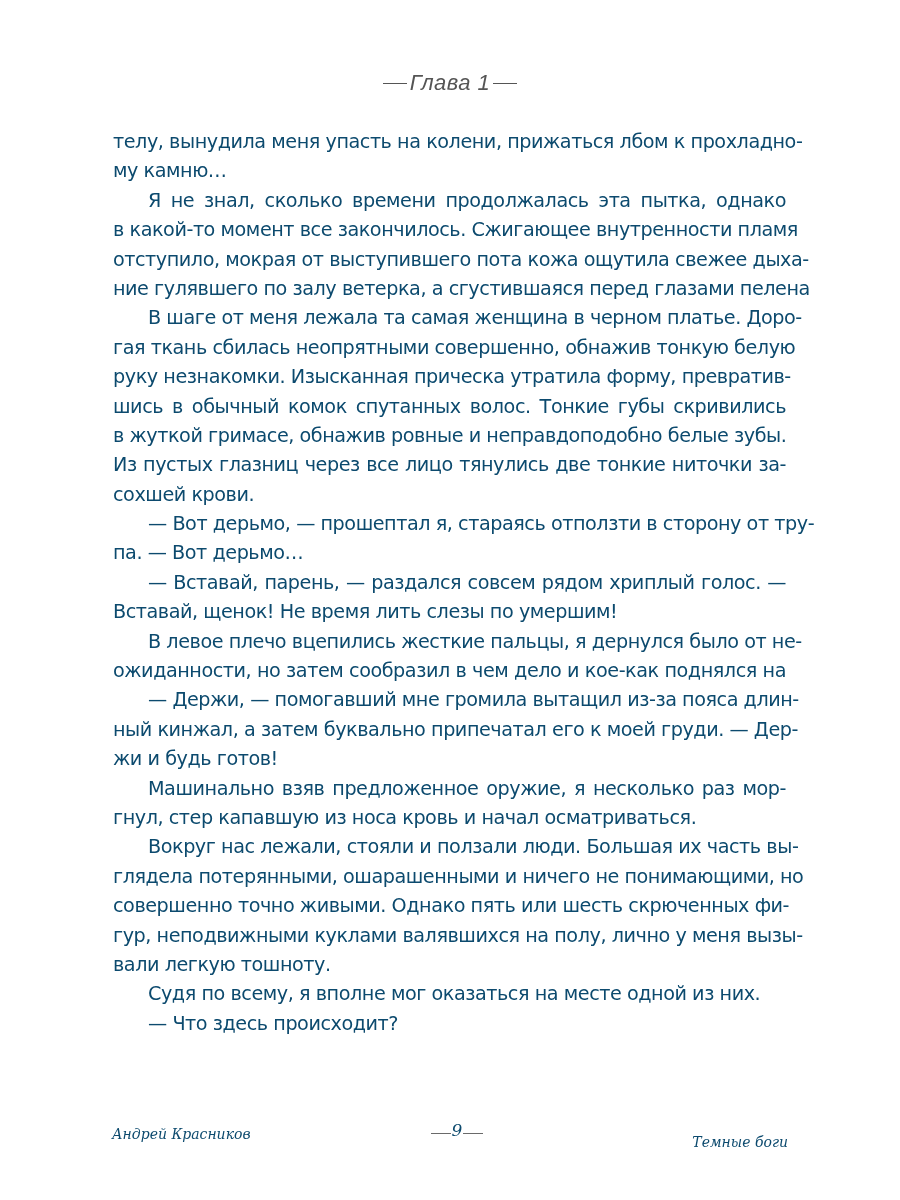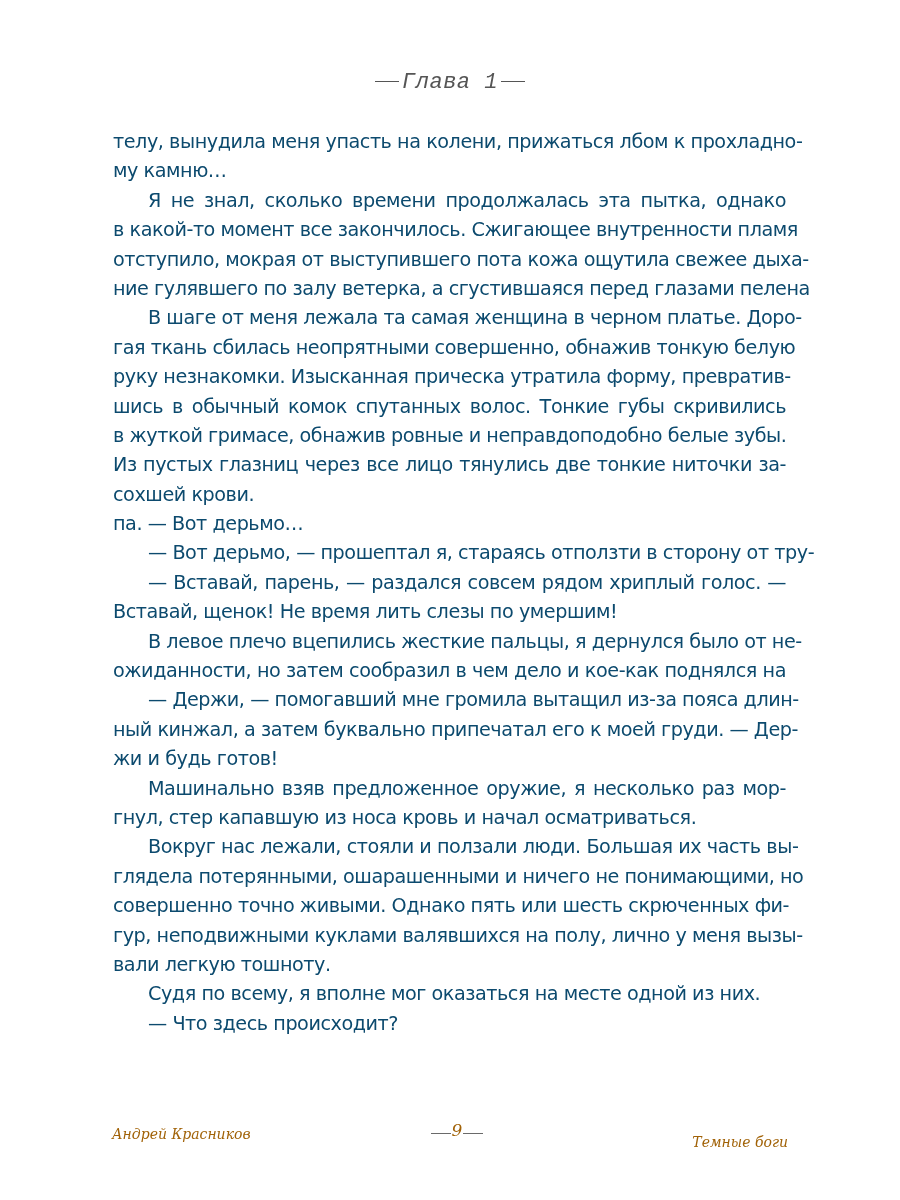--- a/index.html
+++ b/index.html
@@ -20,21 +20,21 @@
       width: 900px; height: 1200px;
       background: #ffffff;
     }
     
     .running-head {
       position: absolute;
       top: 70px;
       left: 0;
       width: 900px;
       text-align: center;
-      font-family: Liberation Mono, monospace;
+      font-family: Liberation Sans, sans-serif;
       font-style: italic;
       font-size: 22px;
       color: #555;
       letter-spacing: 0.5px;
     }
     .running-head .dash {
       display: inline-block;
       width: 24px;
       height: 0;
       border-top: 1.6px solid #555;
@@ -72,21 +72,21 @@
     
     .footer {
       position: absolute;
       top: 1120px;
       left: 0;
       width: 900px;
       height: 30px;
       font-family: "DejaVu Serif", "Liberation Serif", serif;
       font-style: italic;
       font-size: 14px;
-      color: #a16207;
+      color: #0c4a6e;
     }
     .footer .author {
       position: absolute;
       left: 112px;
       top: 6px;
     }
     .footer .book-title {
       position: absolute;
       right: 112px;
       top: 6px;
@@ -128,22 +128,22 @@
     <span class="line">в какой-то момент все закончилось. Сжигающее внутренности пламя</span>
     <span class="line">отступило, мокрая от выступившего пота кожа ощутила свежее дыха-</span>
     <span class="line">ние гулявшего по залу ветерка, а сгустившаяся перед глазами пелена</span>
     <span class="line indent">В шаге от меня лежала та самая женщина в черном платье. Доро-</span>
     <span class="line">гая ткань сбилась неопрятными совершенно, обнажив тонкую белую</span>
     <span class="line">руку незнакомки. Изысканная прическа утратила форму, превратив-</span>
     <span class="line">шись в обычный комок спутанных волос. Тонкие губы скривились</span>
     <span class="line">в жуткой гримасе, обнажив ровные и неправдоподобно белые зубы.</span>
     <span class="line">Из пустых глазниц через все лицо тянулись две тонкие ниточки за-</span>
     <span class="line last">сохшей крови.</span>
+    <span class="line indent">— Вот дерьмо, — прошептал я, стараясь отползти в сторону от тру-</span>
     <span class="line last">па. — Вот дерьмо…</span>
-    <span class="line indent">— Вот дерьмо, — прошептал я, стараясь отползти в сторону от тру-</span>
     <span class="line indent">— Вставай, парень, — раздался совсем рядом хриплый голос. —</span>
     <span class="line last">Вставай, щенок! Не время лить слезы по умершим!</span>
     <span class="line indent">В левое плечо вцепились жесткие пальцы, я дернулся было от не-</span>
     <span class="line">ожиданности, но затем сообразил в чем дело и кое-как поднялся на</span>
     <span class="line indent">— Держи, — помогавший мне громила вытащил из-за пояса длин-</span>
     <span class="line">ный кинжал, а затем буквально припечатал его к моей груди. — Дер-</span>
     <span class="line last">жи и будь готов!</span>
     <span class="line indent">Машинально взяв предложенное оружие, я несколько раз мор-</span>
     <span class="line last">гнул, стер капавшую из носа кровь и начал осматриваться.</span>
     <span class="line indent">Вокруг нас лежали, стояли и ползали люди. Большая их часть вы-</span>

